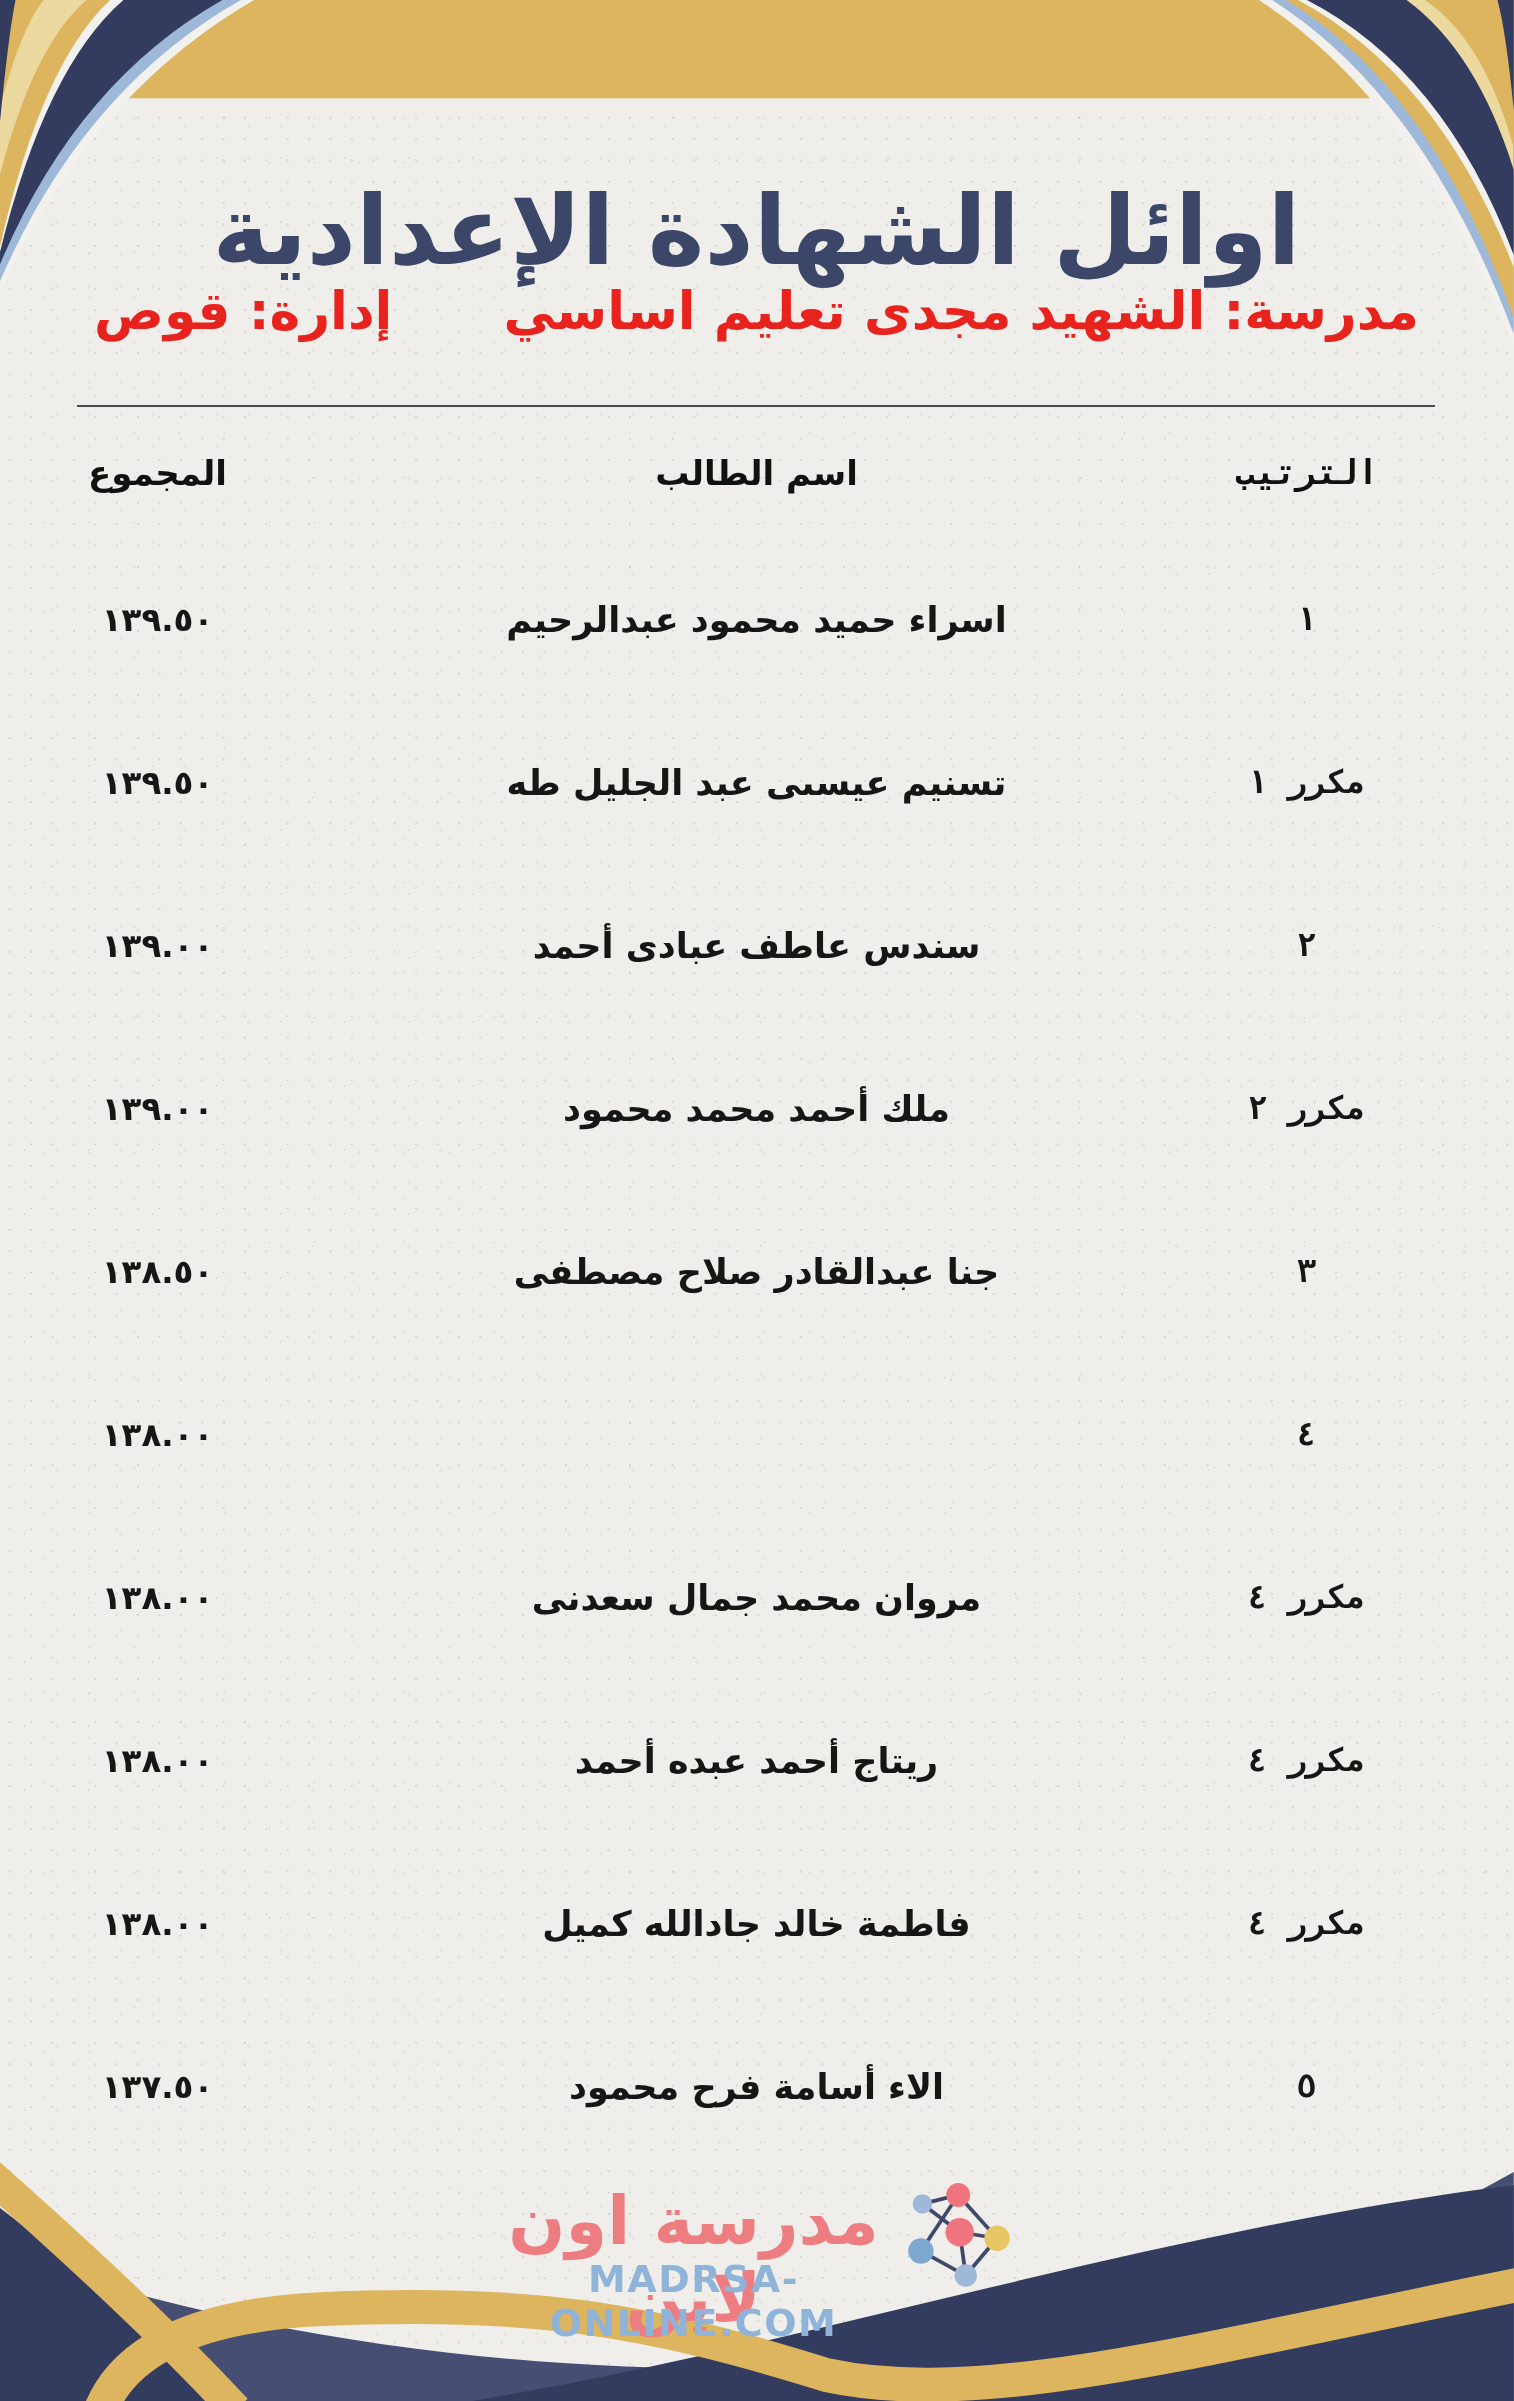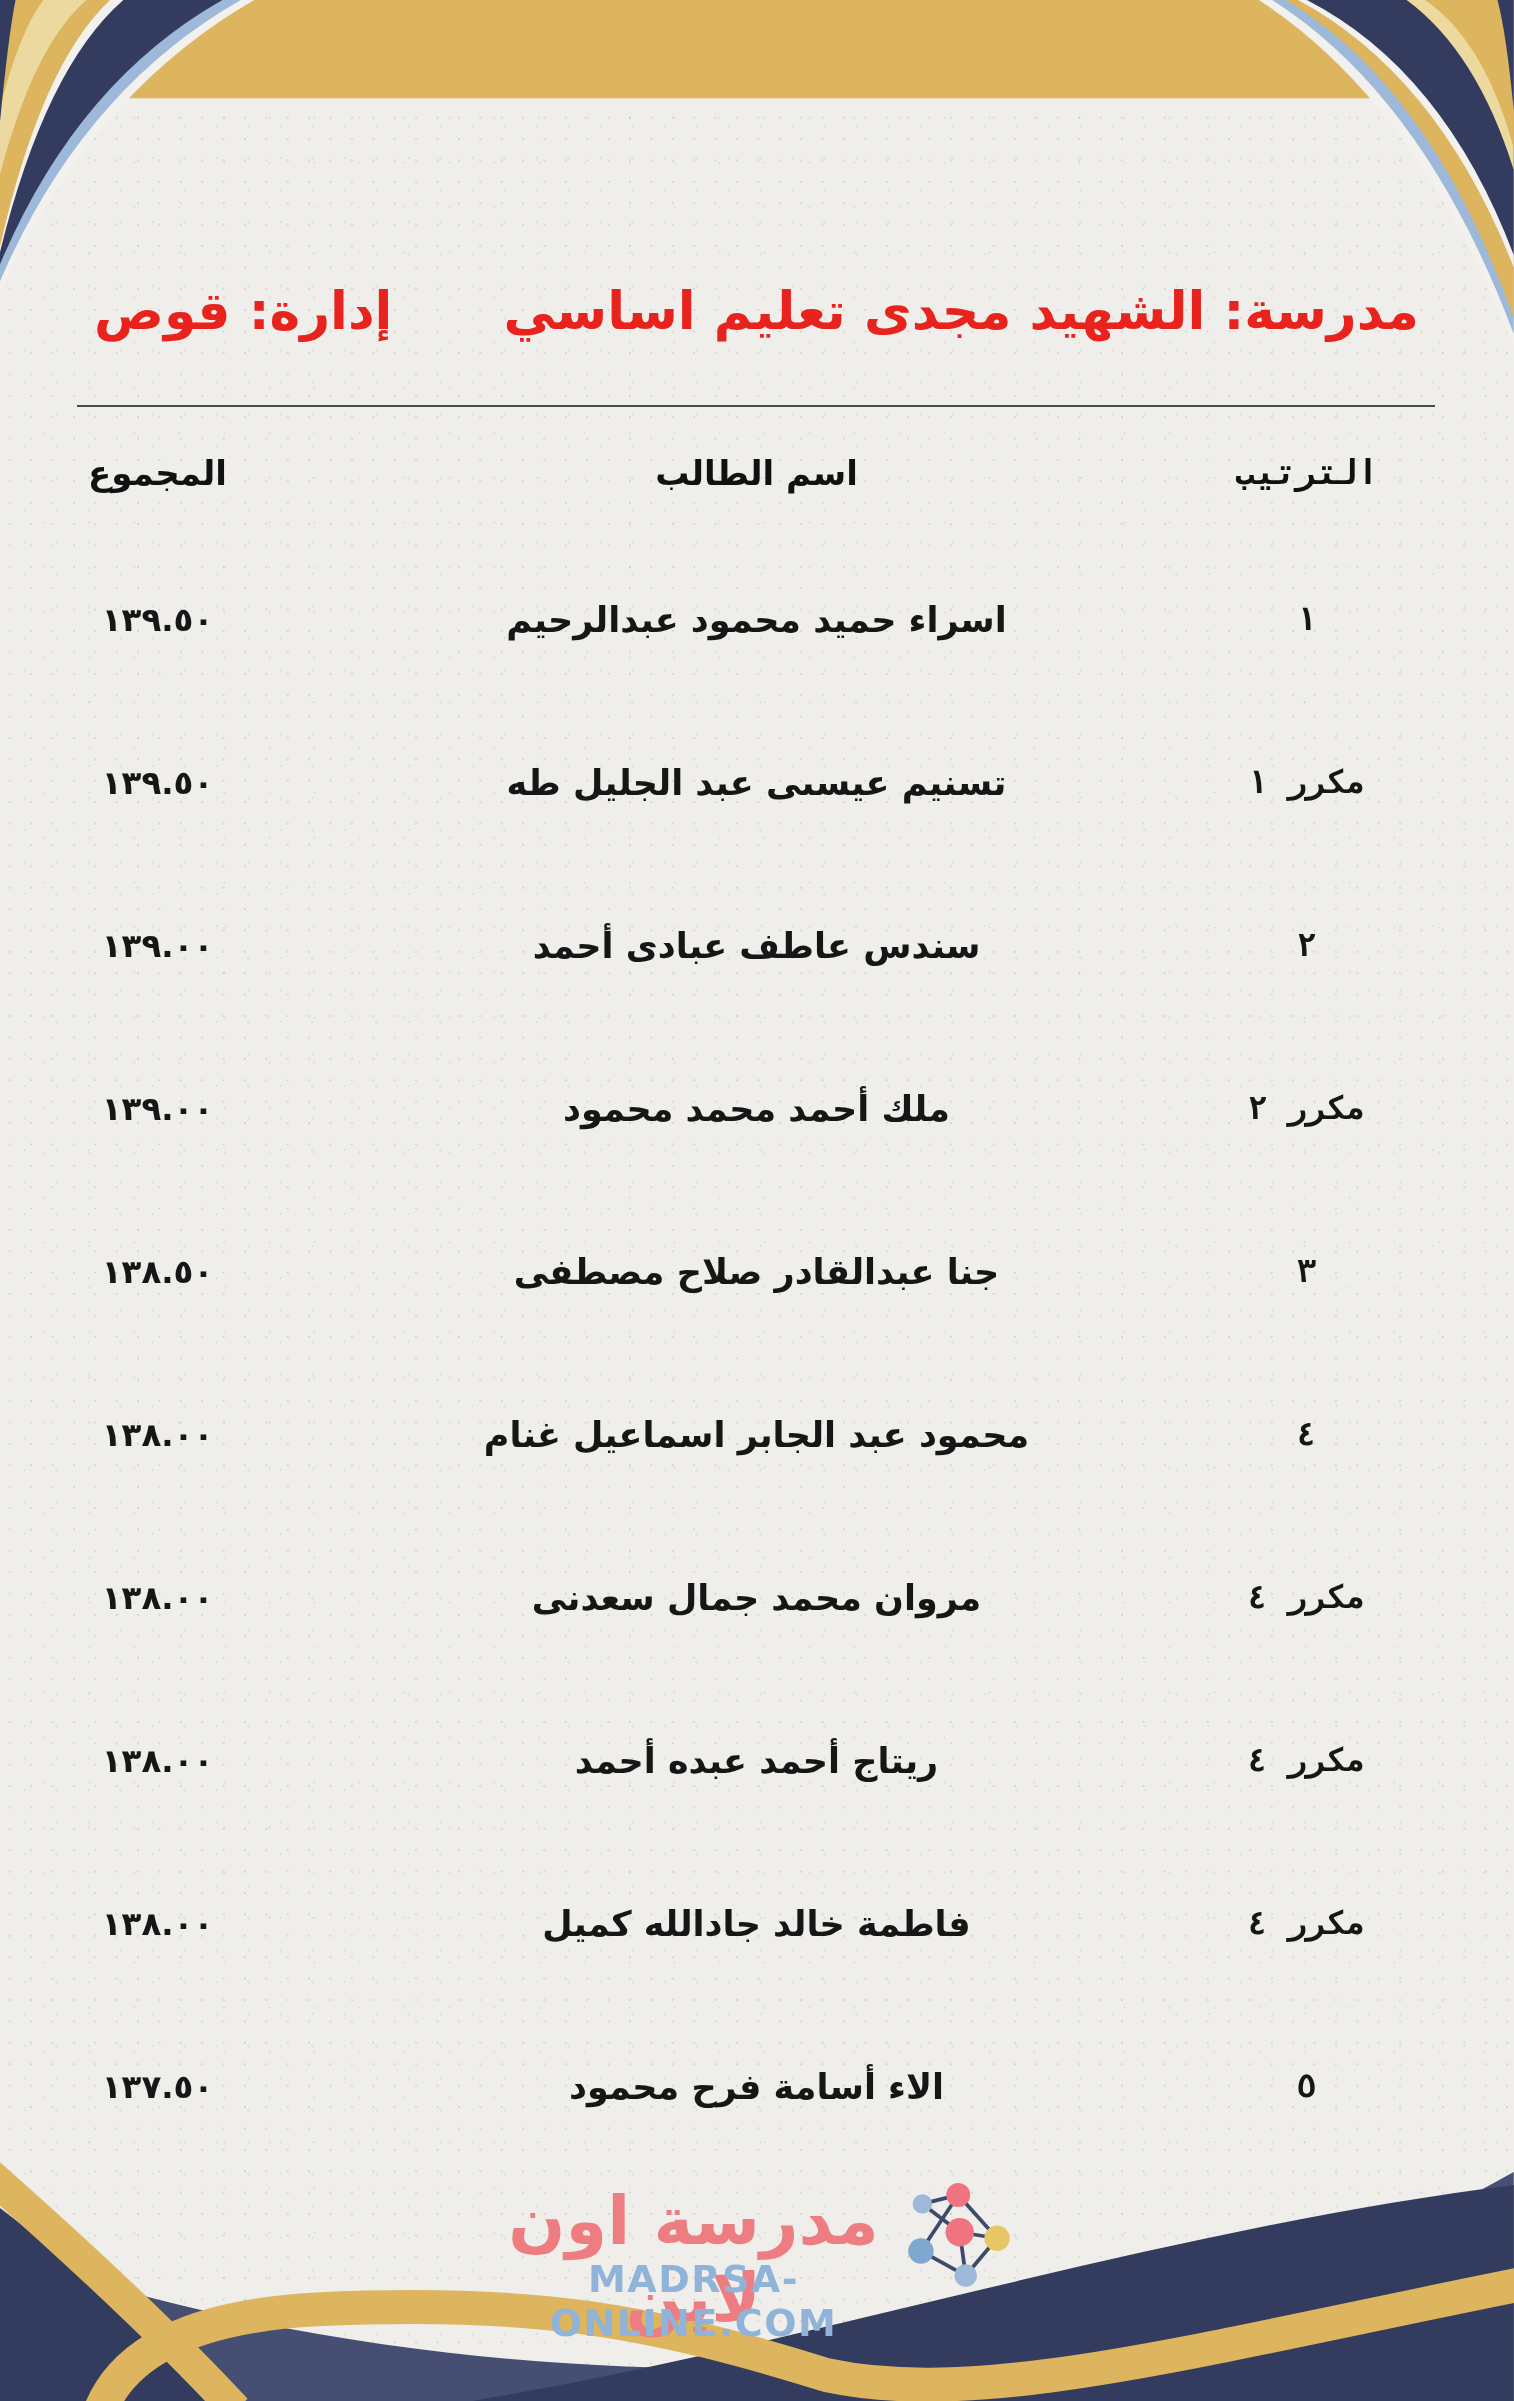--- a/index.html
+++ b/index.html
@@ -104,20 +104,21 @@
 
     <g>
       <path d="M0,3048 C380,3180 760,3215 1120,3205 C1520,3193 1800,3080 2050,2940 L2050,3250 L0,3250 Z" fill="#464f73"></path>
       <path d="M0,2988 C115,3075 215,3172 285,3250 L0,3250 Z" fill="#333b5e"></path>
       <path d="M2050,2958 C1580,3015 1090,3175 640,3250 L2050,3250 Z" fill="#333b5e"></path>
       <path d="M135,3268 C165,3185 260,3135 430,3126 C720,3112 880,3140 1120,3215 C1330,3260 1620,3180 2060,3092" stroke="#dcb55e" stroke-width="46" fill="none"></path>
       <path d="M-15,2942 C130,3070 235,3170 320,3262" stroke="#dcb55e" stroke-width="44" fill="none"></path>
     </g>
   </svg>
 
+  <h1 class="layer title">اوائل الشهادة الإعدادية</h1>
 
   <div class="layer subtitle">
     <span>مدرسة: الشهيد مجدى تعليم اساسي</span><span class="gap"></span><span>إدارة: قوص</span>
   </div>
 
   <div class="layer rule"></div>
 
   <div class="layer header-row">
     <div class="cell rank">الترتيب</div>
     <div class="cell name">اسم الطالب</div>
@@ -145,21 +146,20 @@
         <div class="cell name">ملك أحمد محمد محمود</div>
         <div class="cell score">١٣٩.٠٠</div>
       </div>
       <div class="row">
         <div class="cell rank">٣</div>
         <div class="cell name">جنا عبدالقادر صلاح مصطفى</div>
         <div class="cell score">١٣٨.٥٠</div>
       </div>
       <div class="row">
         <div class="cell rank">٤</div>
-        <div class="cell name">محمود عبد الجابر اسماعيل غنام</div>
         <div class="cell score">١٣٨.٠٠</div>
       </div>
       <div class="row">
         <div class="cell rank">مكرر ٤</div>
         <div class="cell name">مروان محمد جمال سعدنى</div>
         <div class="cell score">١٣٨.٠٠</div>
       </div>
       <div class="row">
         <div class="cell rank">مكرر ٤</div>
         <div class="cell name">ريتاج أحمد عبده أحمد</div>

